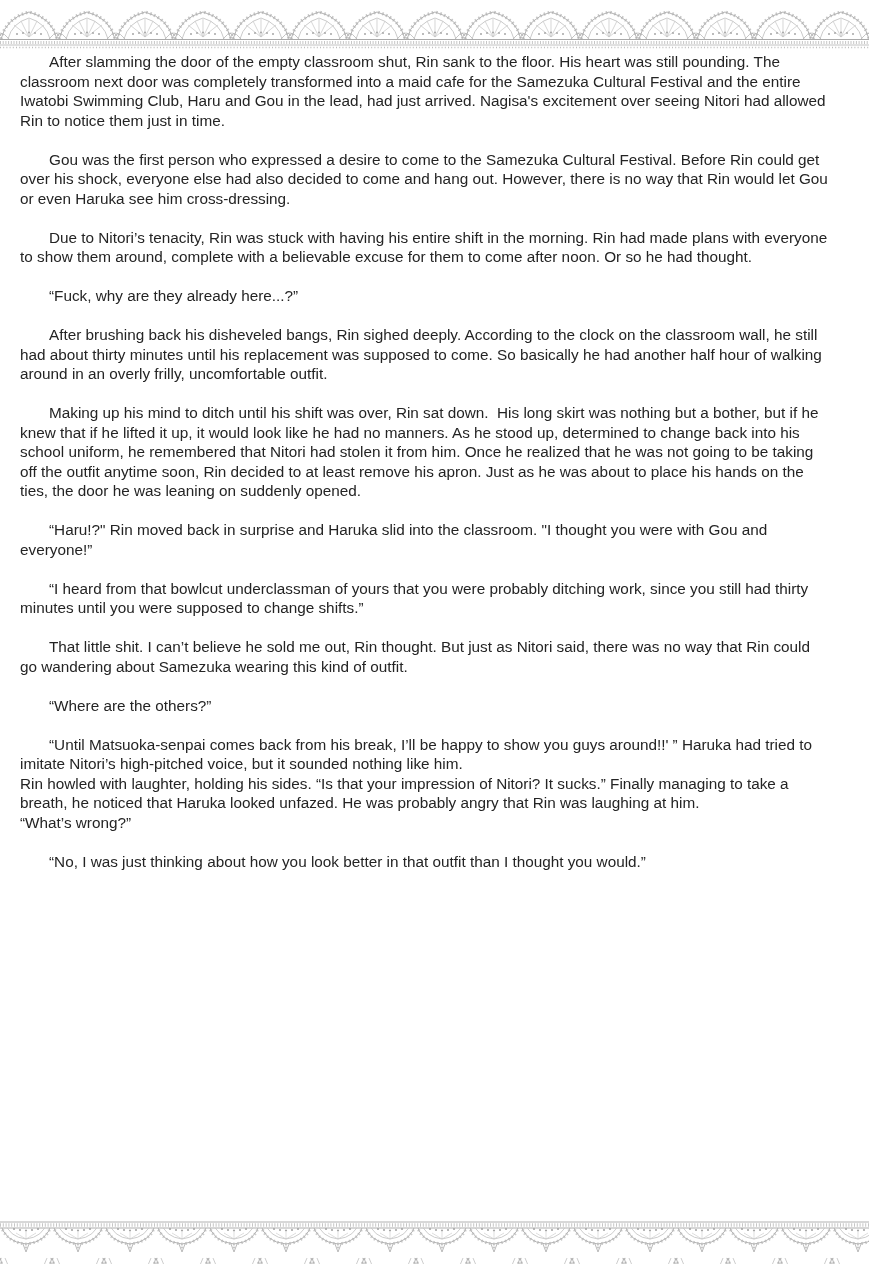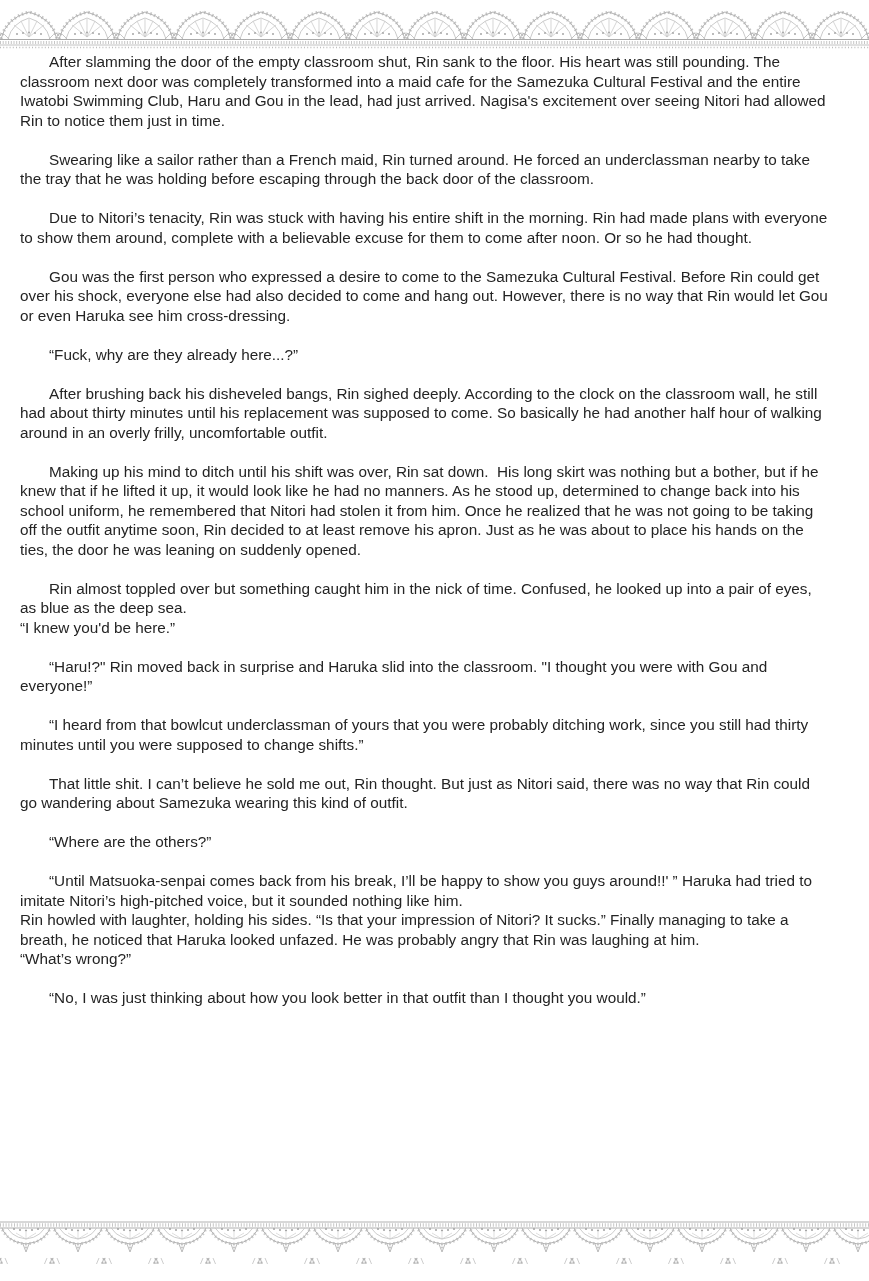--- a/index.html
+++ b/index.html
@@ -76,28 +76,25 @@
     </defs>
     <rect x="0" y="0" width="869" height="34" fill="url(#pTop)"></rect>
     <line x1="0" y1="33.5" x2="869" y2="33.5" stroke="#aaaaaa" stroke-width="1"></line>
     <line x1="0" y1="36.5" x2="869" y2="36.5" stroke="#c6c6c6" stroke-width="3" stroke-dasharray="1,1.7"></line>
     <line x1="0" y1="39" x2="869" y2="39" stroke="#b3b3b3" stroke-width="0.8"></line>
     <line x1="0" y1="41.5" x2="869" y2="41.5" stroke="#bdbdbd" stroke-width="1.6" stroke-dasharray="1,2.2"></line>
   </svg>
 
   <div class="content">
       <p class="story">After slamming the door of the empty classroom shut, Rin sank to the floor. His heart was still pounding. The classroom next door was completely transformed into a maid cafe for the Samezuka Cultural Festival and the entire Iwatobi Swimming Club, Haru and Gou in the lead, had just arrived. Nagisa's excitement over seeing Nitori had allowed Rin to notice them just in time.</p>
-      <p class="story">Swearing like a sailor rather than a French maid, Rin turned around. He forced an underclassman nearby to take the tray that he was holding before escaping through the back door of the classroom.</p>
+      <p class="story">Gou was the first person who expressed a desire to come to the Samezuka Cultural Festival. Before Rin could get over his shock, everyone else had also decided to come and hang out. However, there is no way that Rin would let Gou or even Haruka see him cross-dressing.</p>
       <p class="story">Due to Nitori’s tenacity, Rin was stuck with having his entire shift in the morning. Rin had made plans with everyone to show them around, complete with a believable excuse for them to come after noon. Or so he had thought.</p>
-      <p class="story">Gou was the first person who expressed a desire to come to the Samezuka Cultural Festival. Before Rin could get over his shock, everyone else had also decided to come and hang out. However, there is no way that Rin would let Gou or even Haruka see him cross-dressing.</p>
       <p class="story">“Fuck, why are they already here...?”</p>
       <p class="story">After brushing back his disheveled bangs, Rin sighed deeply. According to the clock on the classroom wall, he still had about thirty minutes until his replacement was supposed to come. So basically he had another half hour of walking around in an overly frilly, uncomfortable outfit.</p>
       <p class="story">Making up his mind to ditch until his shift was over, Rin sat down.  His long skirt was nothing but a bother, but if he knew that if he lifted it up, it would look like he had no manners. As he stood up, determined to change back into his school uniform, he remembered that Nitori had stolen it from him. Once he realized that he was not going to be taking off the outfit anytime soon, Rin decided to at least remove his apron. Just as he was about to place his hands on the ties, the door he was leaning on suddenly opened.</p>
-      <p class="story">Rin almost toppled over but something caught him in the nick of time. Confused, he looked up into a pair of eyes, as blue as the deep sea.
-“I knew you'd be here.”</p>
       <p class="story">“Haru!?" Rin moved back in surprise and Haruka slid into the classroom. "I thought you were with Gou and everyone!”</p>
       <p class="story">“I heard from that bowlcut underclassman of yours that you were probably ditching work, since you still had thirty minutes until you were supposed to change shifts.”</p>
       <p class="story">That little shit. I can’t believe he sold me out, Rin thought. But just as Nitori said, there was no way that Rin could go wandering about Samezuka wearing this kind of outfit.</p>
       <p class="story">“Where are the others?”</p>
       <p class="story">“Until Matsuoka-senpai comes back from his break, I’ll be happy to show you guys around!!' ” Haruka had tried to imitate Nitori’s high-pitched voice, but it sounded nothing like him.
 Rin howled with laughter, holding his sides. “Is that your impression of Nitori? It sucks.” Finally managing to take a breath, he noticed that Haruka looked unfazed. He was probably angry that Rin was laughing at him.
 “What’s wrong?”</p>
       <p class="story">“No, I was just thinking about how you look better in that outfit than I thought you would.”</p>
     </div>
 

